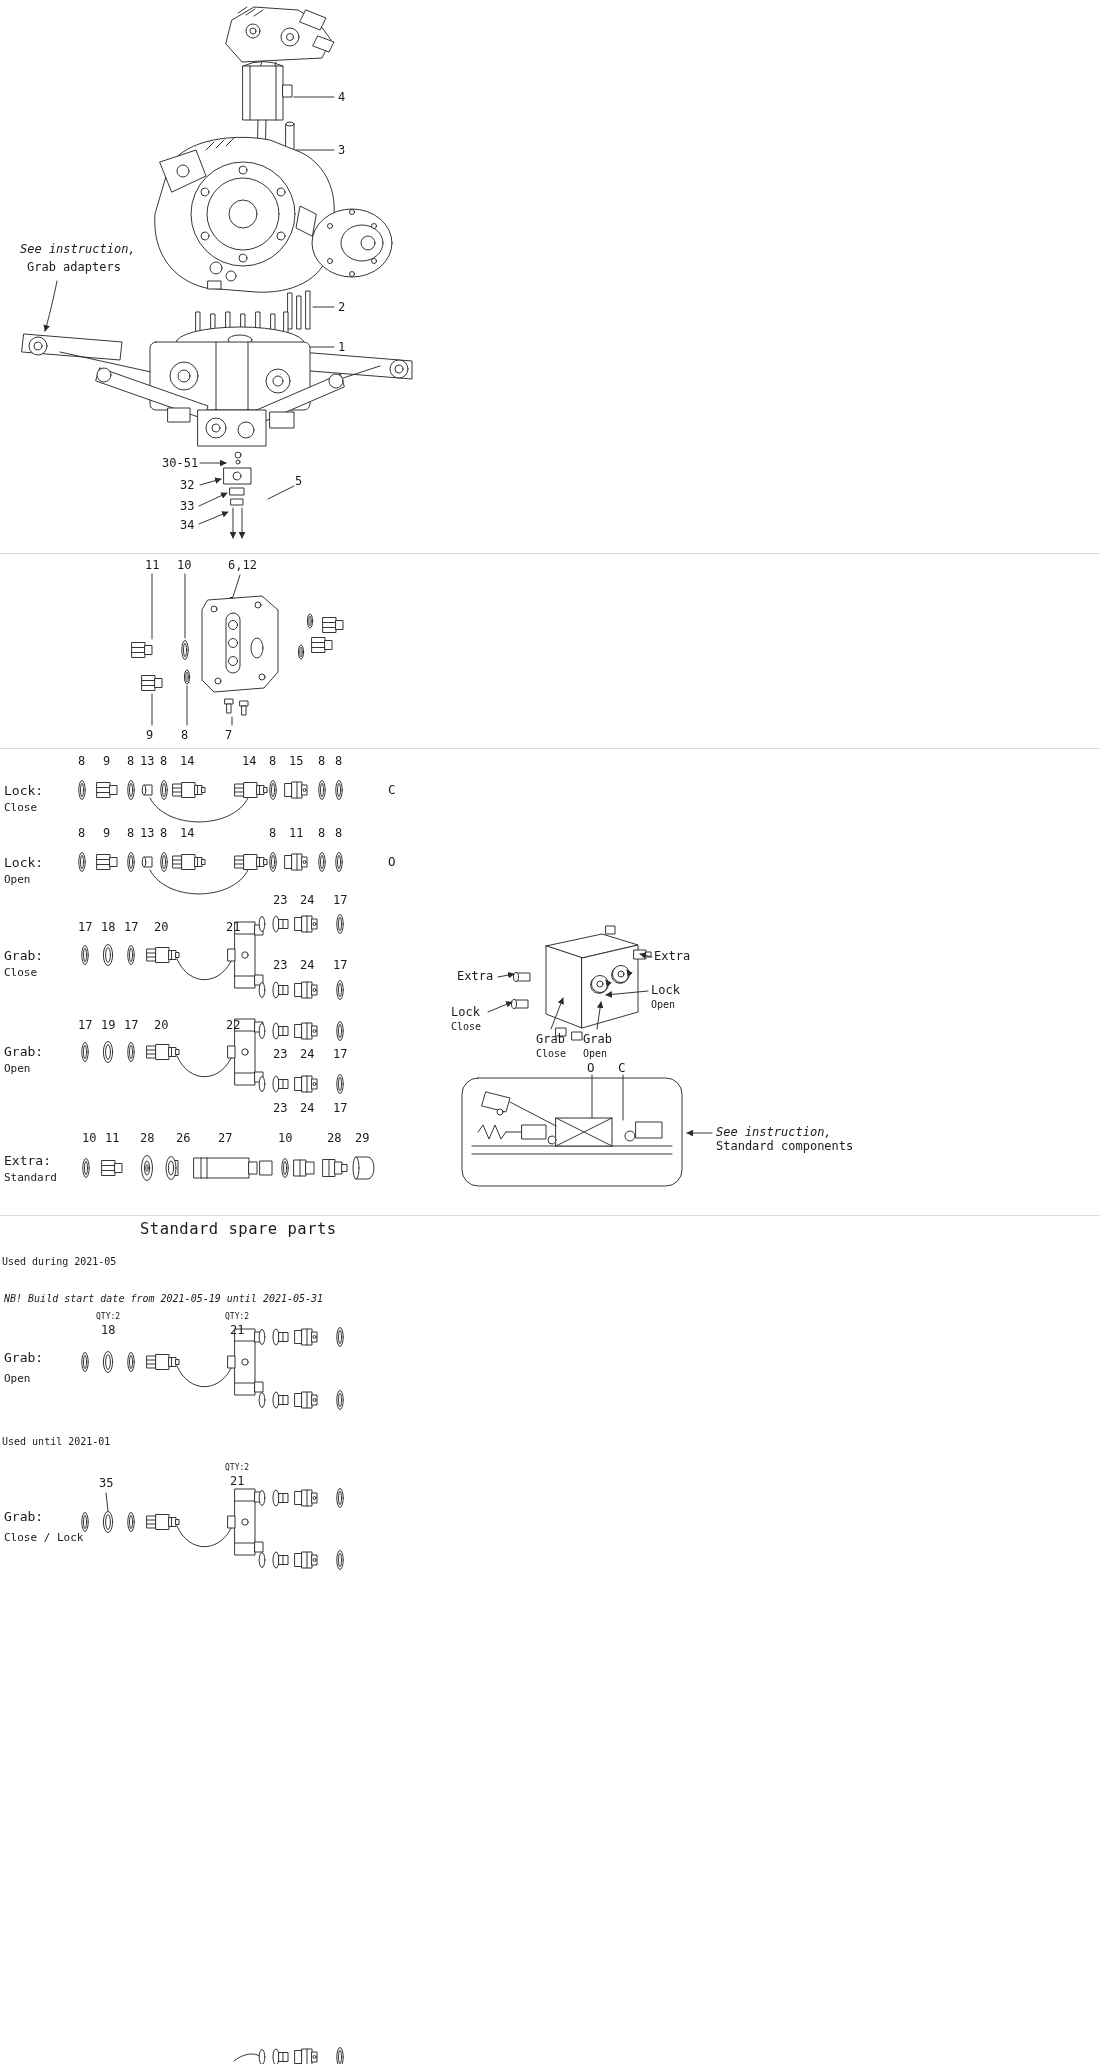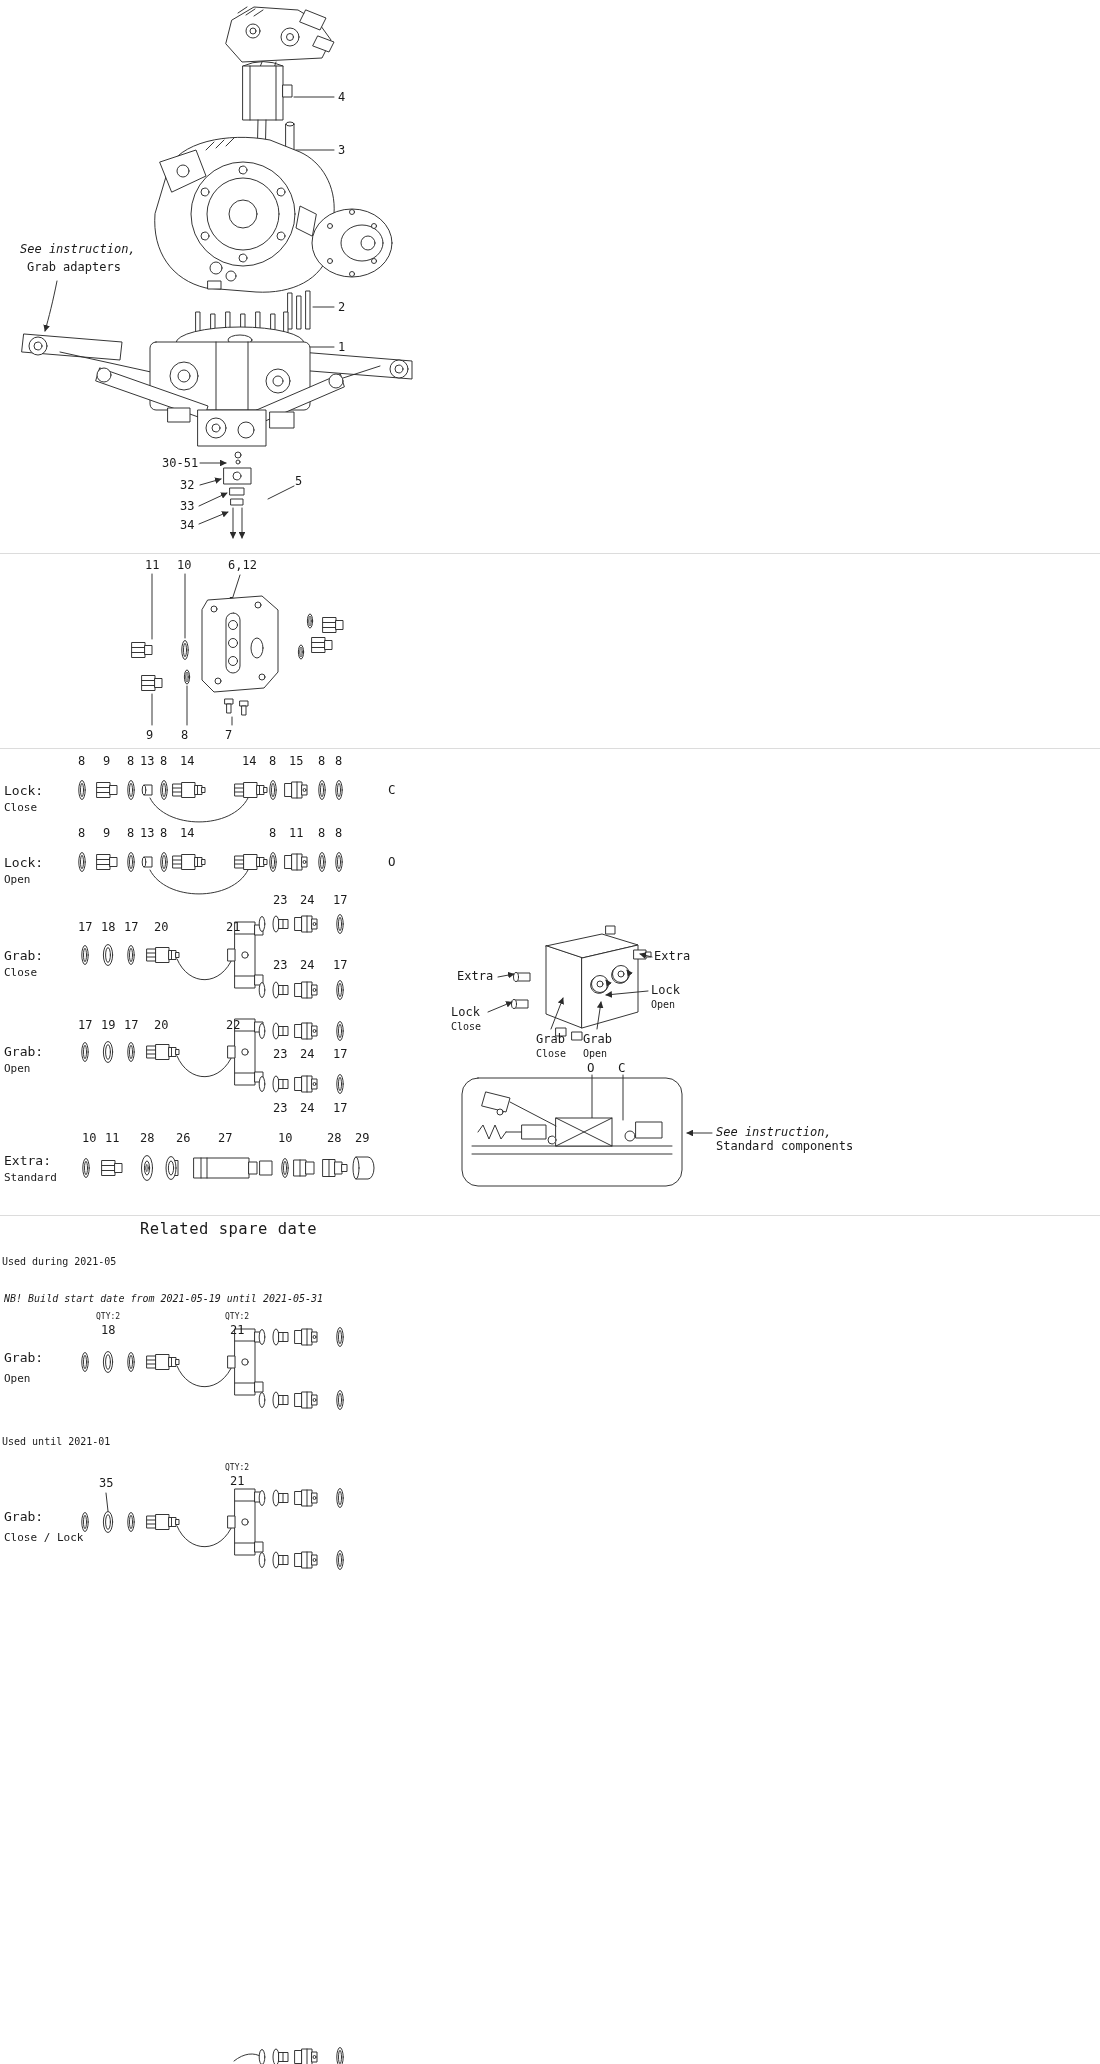--- a/index.html
+++ b/index.html
@@ -467,21 +467,21 @@
     <use href="#g-branch" transform="translate(262,122)"></use>
     <use href="#g-branch" transform="translate(262,185)"></use>
     <use href="#g-grabchain" transform="translate(85,307)"></use>
     <use href="#g-branch" transform="translate(262,283)"></use>
     <use href="#g-branch" transform="translate(262,345)"></use>
     <line x1="106" y1="278" x2="108" y2="296"></line>
     <path d="M234,846 C244,838 254,837 262,842" fill="none"></path>
     <use href="#g-branch" transform="translate(262,842)"></use>
   </svg>
 
-  <span class="hd" style="left:140px;top:1220px">Related spare date</span>
+  <span class="hd" style="left:140px;top:1220px">Standard spare parts</span>
   <span class="sm" style="left:2px;top:1256px">Used during 2021-05</span>
   <span class="sm it" style="left:4px;top:1293px">NB! Build start date from 2021-05-19 until 2021-05-31</span>
 
   <span class="qty" style="left:96px;top:1312px">QTY:2</span>
   <span class="co" style="left:101px;top:1323px">18</span>
   <span class="qty" style="left:225px;top:1312px">QTY:2</span>
   <span class="co" style="left:230px;top:1323px">21</span>
   <span class="rl" style="left:4px;top:1350px">Grab:</span>
   <span class="rs" style="left:4px;top:1372px">Open</span>
 

